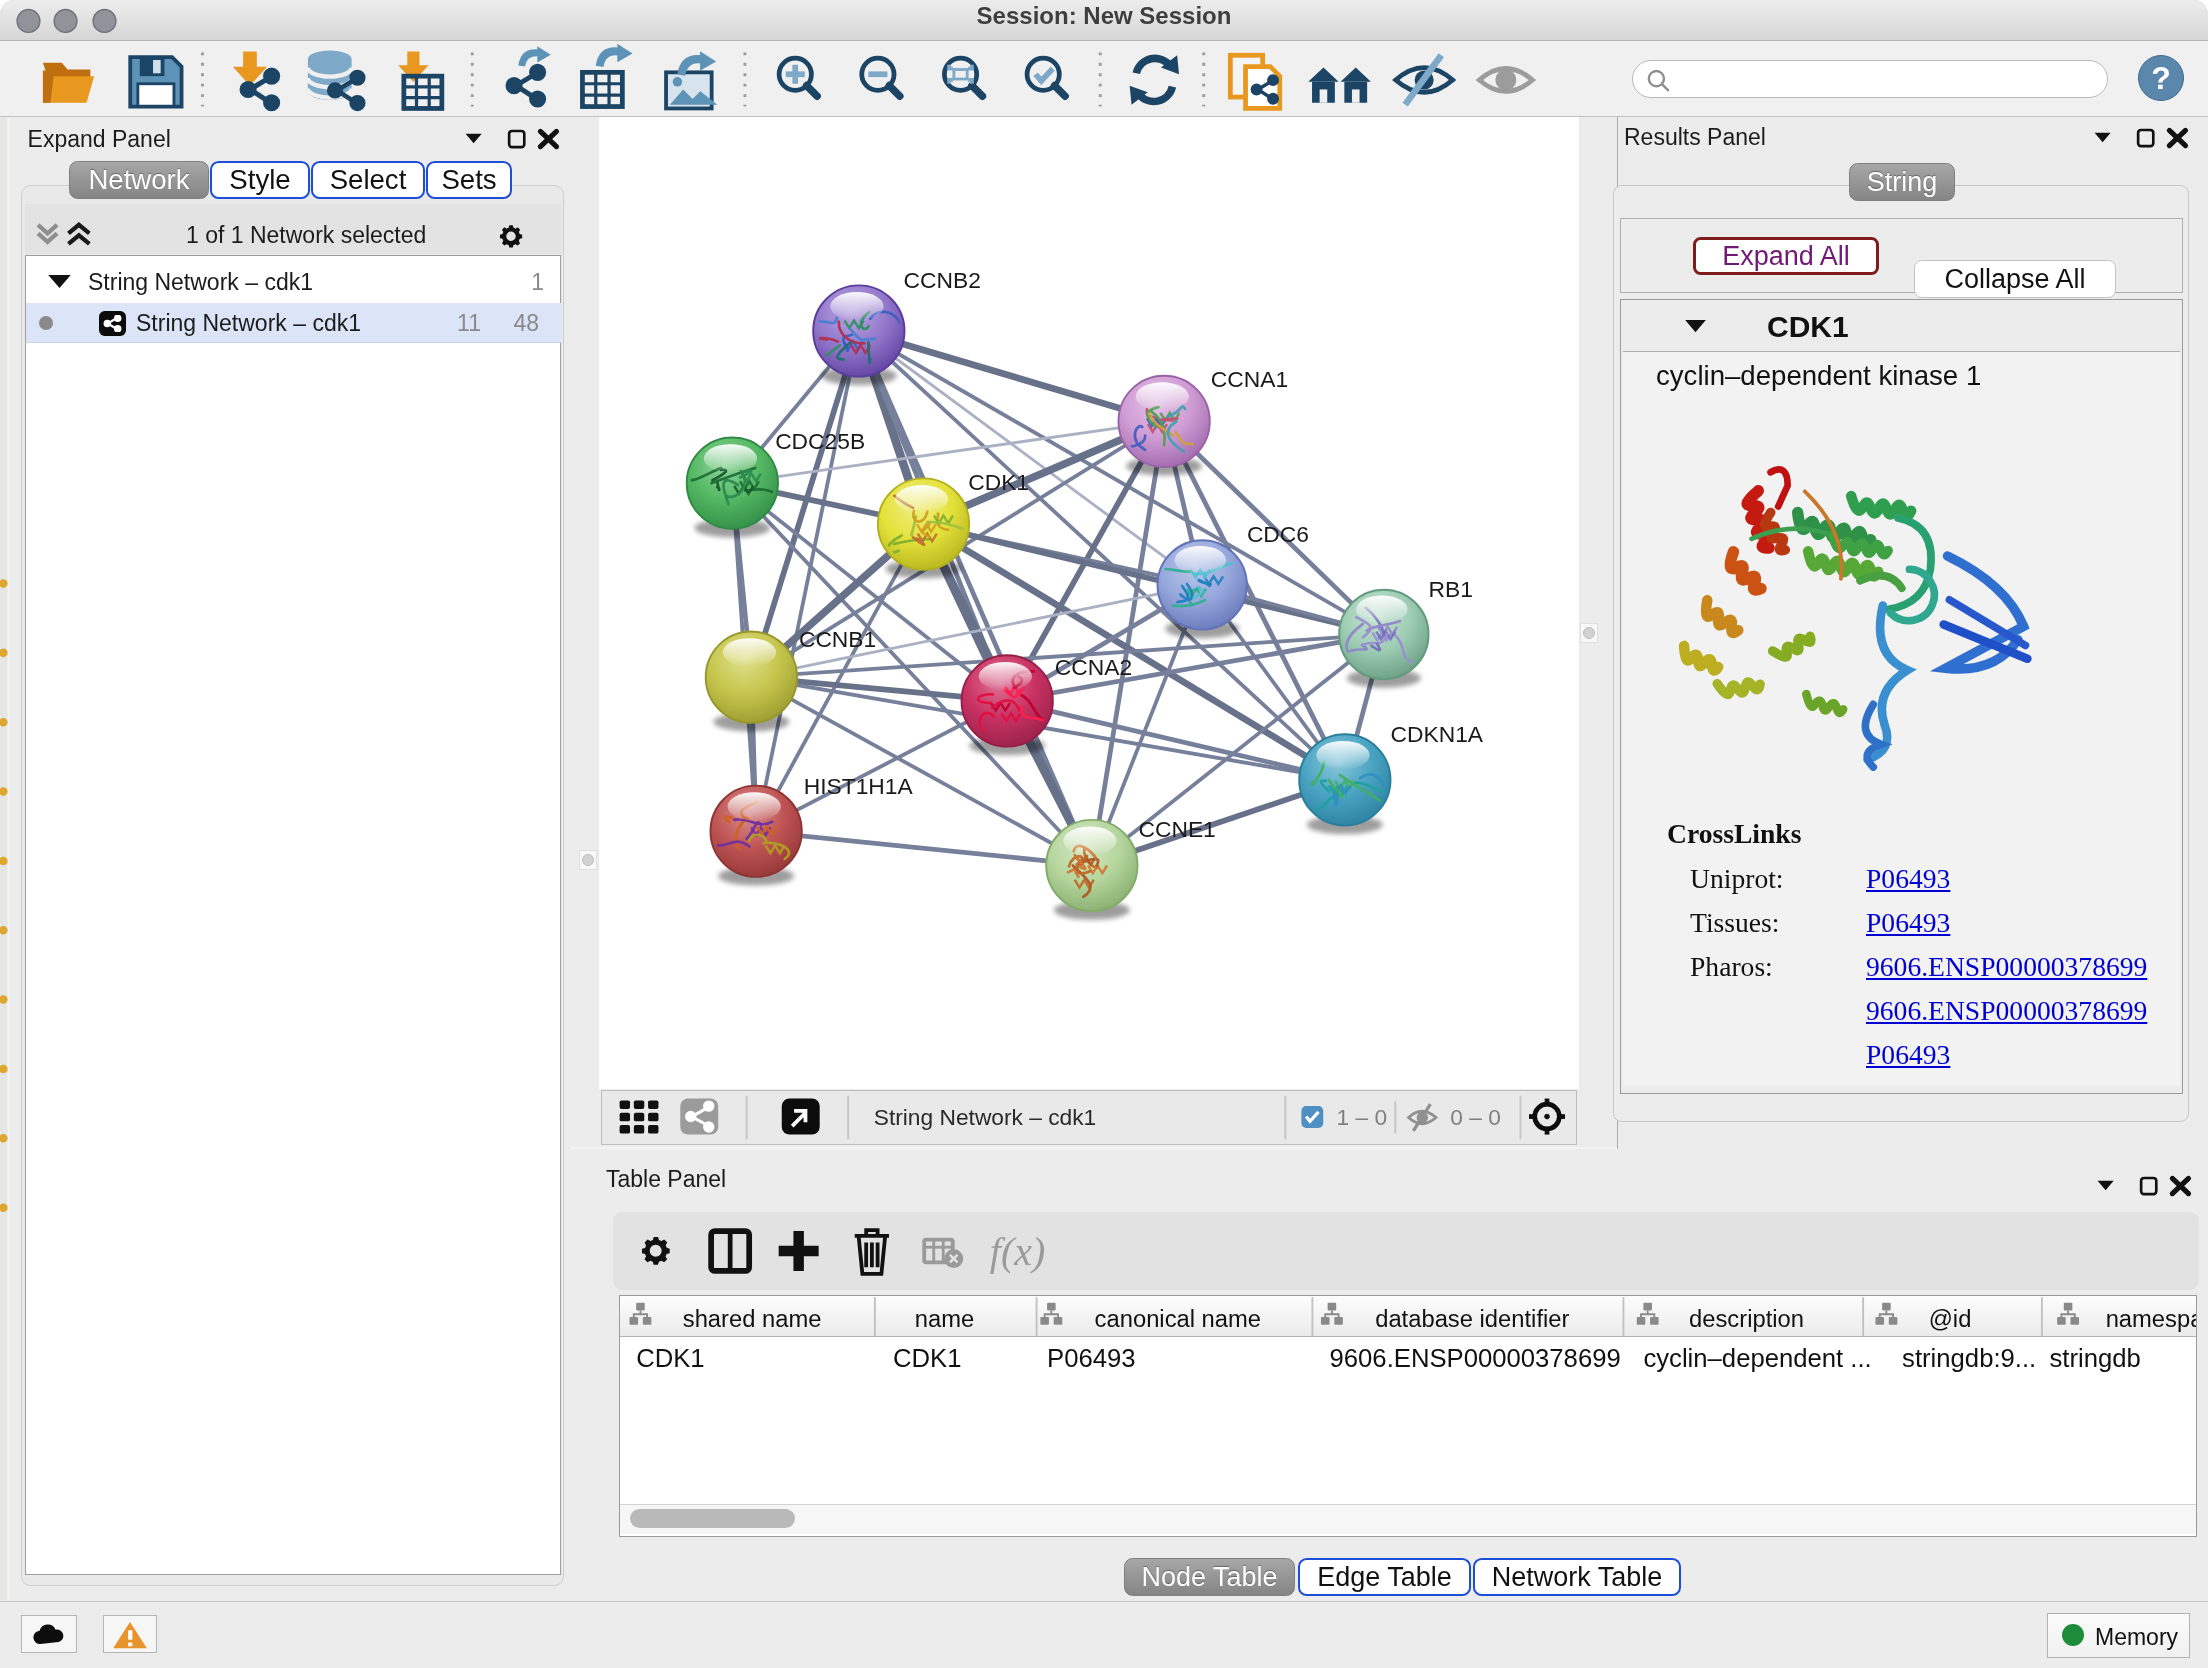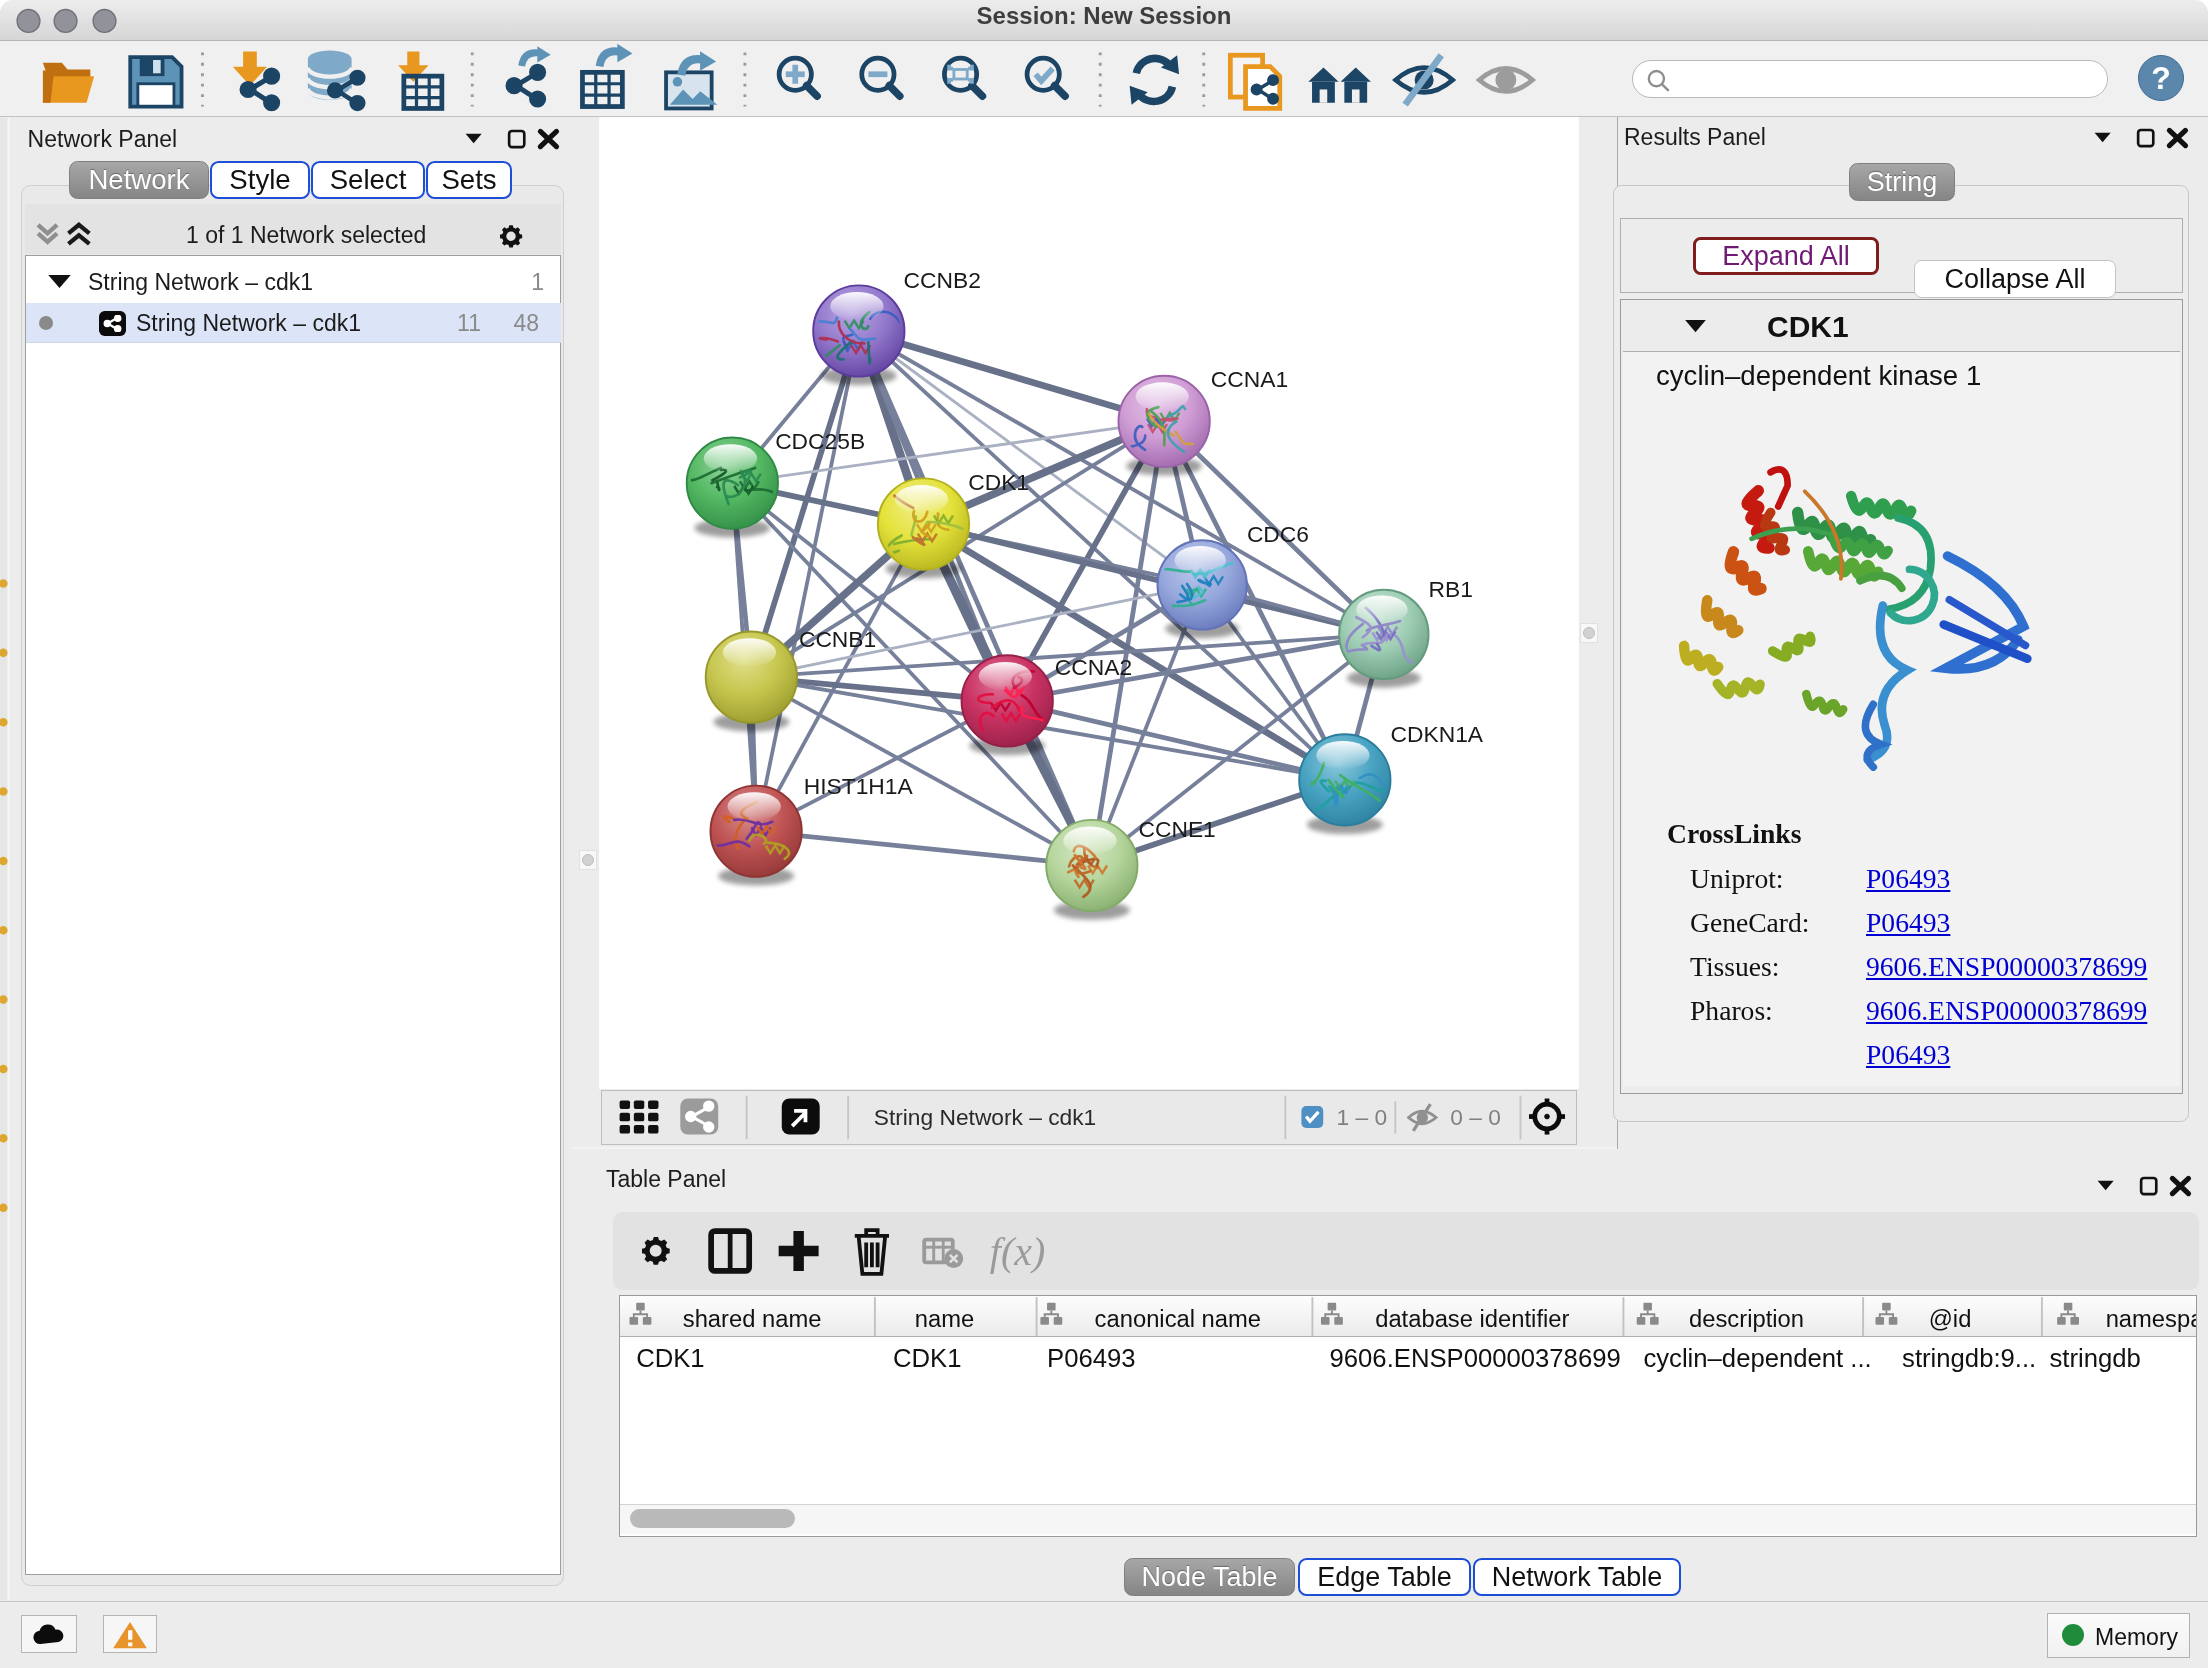--- a/index.html
+++ b/index.html
@@ -141,21 +141,21 @@
       <circle cx="3.5" cy="563" r="4.5" fill="#dda62f"></circle>
       <circle cx="3.5" cy="636" r="4.5" fill="#dda62f"></circle>
       <circle cx="3.5" cy="709" r="4.5" fill="#dda62f"></circle>
       <circle cx="3.5" cy="782" r="4.5" fill="#dda62f"></circle>
       <circle cx="3.5" cy="855" r="4.5" fill="#dda62f"></circle>
       <circle cx="3.5" cy="928" r="4.5" fill="#dda62f"></circle>
       <circle cx="3.5" cy="1001" r="4.5" fill="#dda62f"></circle>
       <circle cx="3.5" cy="1074" r="4.5" fill="#dda62f"></circle>
       <circle cx="3.5" cy="1147" r="4.5" fill="#dda62f"></circle>
 </svg>
-<div class="abs t28" style="left:27.6px;top:126px;">Network Panel</div>
+<div class="abs t28" style="left:27.6px;top:126px;">Expand Panel</div>
 <svg class="abs" style="left:458px;top:127px" width="107" height="25" viewBox="482 0 113 26">
 <path d="M490 7 h17 l-8.5 10 z" fill="#111"></path>
 <rect x="536" y="4" width="16" height="17" rx="3" fill="none" stroke="#111" stroke-width="2.8"></rect>
 <path d="M569 4.5 l17 16 M586 4.5 l-17 16" stroke="#111" stroke-width="5.5" stroke-linecap="round"></path>
 </svg>
 <div class="abs" style="left:21px;top:185px;width:543px;height:1401px;background:#e9e9e9;border:1px solid #cfcfcf;border-radius:9.5px;"></div>
 <div class="abs tab graytab" style="left:69px;top:161px;width:140px;height:38px;">Network</div>
 <div class="abs tab whitetab" style="left:210px;top:161px;width:100px;height:38px;">Style</div>
 <div class="abs tab whitetab" style="left:311px;top:161px;width:114px;height:38px;">Select</div>
 <div class="abs tab whitetab" style="left:426px;top:161px;width:86px;height:38px;">Sets</div>
@@ -647,21 +647,20 @@
 <path d="M294 176 l 88 36" stroke="#1f50c8" stroke-width="9"></path>
 <path d="M300 150 l 80 48" stroke="#2858cc" stroke-width="8"></path>
 <path d="M220 260 q -20 32 8 42 q -24 8 -8 24" stroke="#2f70c8" stroke-width="8"></path>
 <path d="M148 36 q 44 42 38 92" stroke="#c87828" stroke-width="4"></path>
 <path d="M206 130 q 30 -14 44 8" stroke="#48a040" stroke-width="8"></path>
 </g>
     </svg>
 <div class="abs" style="left:1667px;top:818px;font-size:27.6px;font-weight:700;color:#111;font-family:'Liberation Serif',serif;">CrossLinks</div>
 <div class="abs" style="left:1690px;top:857px;width:476px;font-size:27.6px;color:#111;font-family:'Liberation Serif',serif;line-height:44px;">
 <div>Uniprot:</div>
-      <div>GeneCard:</div>
       <div>Tissues:</div>
       <div>Pharos:</div>
 </div>
 <div class="abs" style="left:1866px;top:857px;width:342px;font-size:27.6px;color:#0000d2;font-family:'Liberation Serif',serif;line-height:44px;text-decoration:underline;">
 <div>P06493</div>
       <div>P06493</div>
       <div>9606.ENSP00000378699</div>
       <div>9606.ENSP00000378699</div>
       <div>P06493</div>
 </div>

